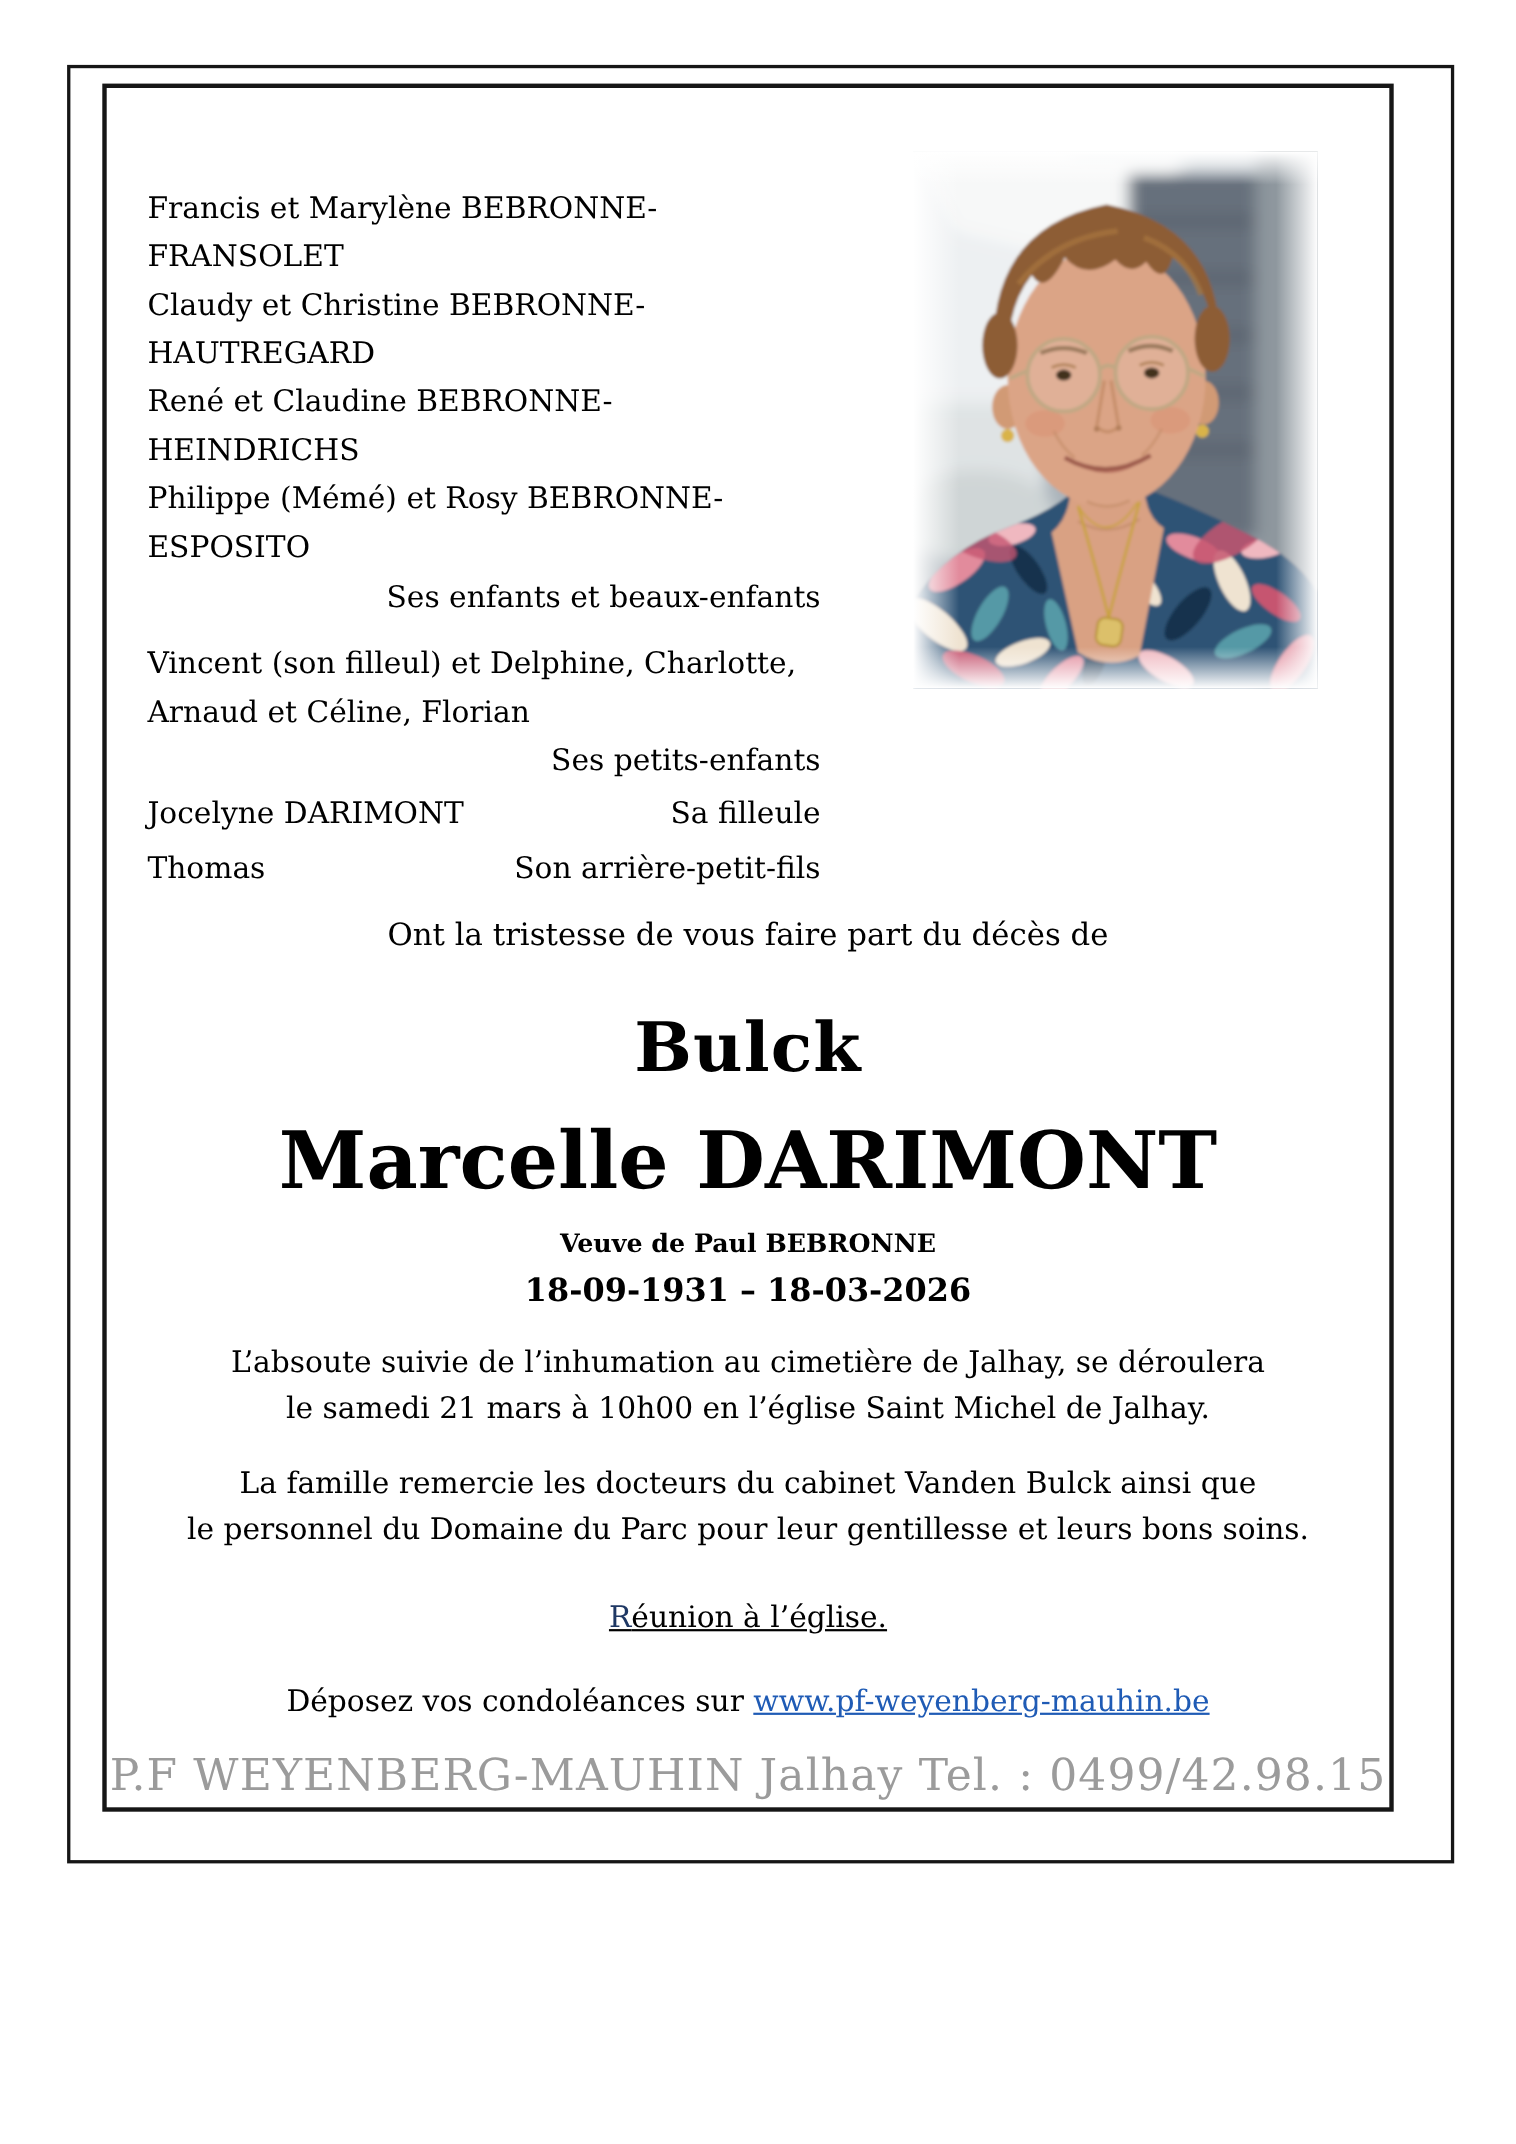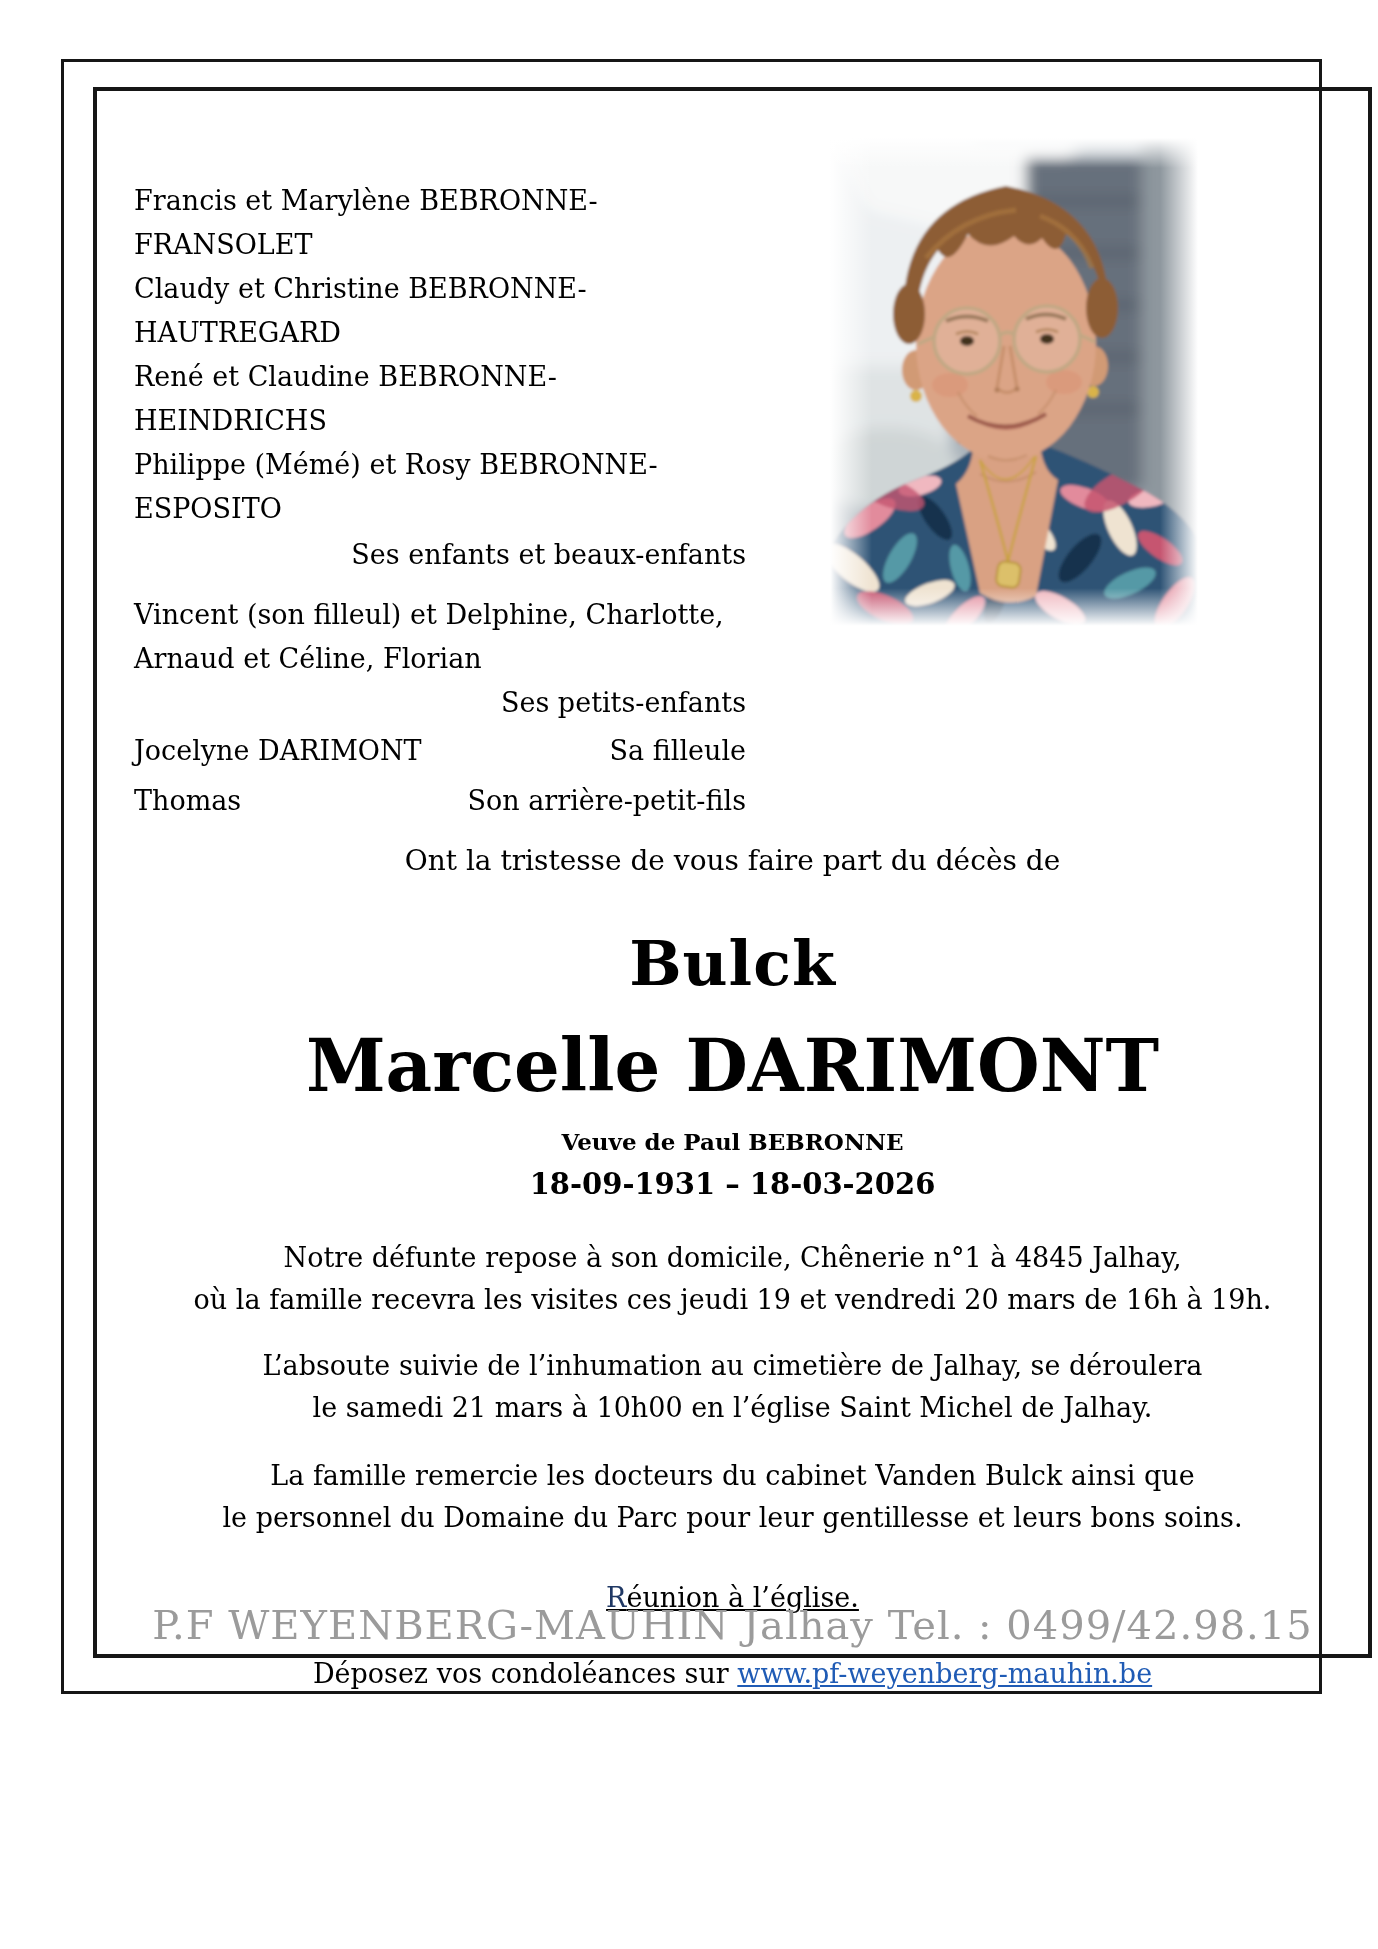--- a/index.html
+++ b/index.html
@@ -11,22 +11,22 @@
     color:#000;
     overflow:hidden;
   }
   .outer-frame {
     position:absolute; left:61px; top:59px;
     width:1261px; height:1635px;
     border:3px solid #161616;
     box-sizing:border-box;
   }
   .inner-frame {
-    position:absolute; left:93px; top:87px;
-    width:1279px; height:1571px;
+    position:absolute; left:93px; top:76px;
+    width:1174px; height:1571px;
     border:4px solid #161616;
     box-sizing:border-box;
     padding-top:88px;
   }
   .names-block {
     margin-left:37px;
     width:612px;
     font-size:27px;
     line-height:44px;
   }
@@ -219,24 +219,20 @@
       </div>
     </div>
 
     <div class="center-col">
       <div class="announcement">Ont la tristesse de vous faire part du décès de</div>
       <div class="deceased-title">Bulck</div>
       <div class="deceased-name">Marcelle DARIMONT</div>
       <div class="widow-line">Veuve de Paul BEBRONNE</div>
       <div class="dates-line">18-09-1931 – 18-03-2026</div>
 
-      <div class="para p1">
-        <div>Notre défunte repose à son domicile, Chênerie n°1 à 4845 Jalhay,</div>
-        <div>où la famille recevra les visites ces jeudi 19 et vendredi 20 mars de 16h à 19h.</div>
-      </div>
       <div class="para p2">
         <div>L’absoute suivie de l’inhumation au cimetière de Jalhay, se déroulera</div>
         <div>le samedi 21 mars à 10h00 en l’église Saint Michel de Jalhay.</div>
       </div>
       <div class="para p3">
         <div>La famille remercie les docteurs du cabinet Vanden Bulck ainsi que</div>
         <div>le personnel du Domaine du Parc pour leur gentillesse et leurs bons soins.</div>
       </div>
 
       <div class="reunion-block">

